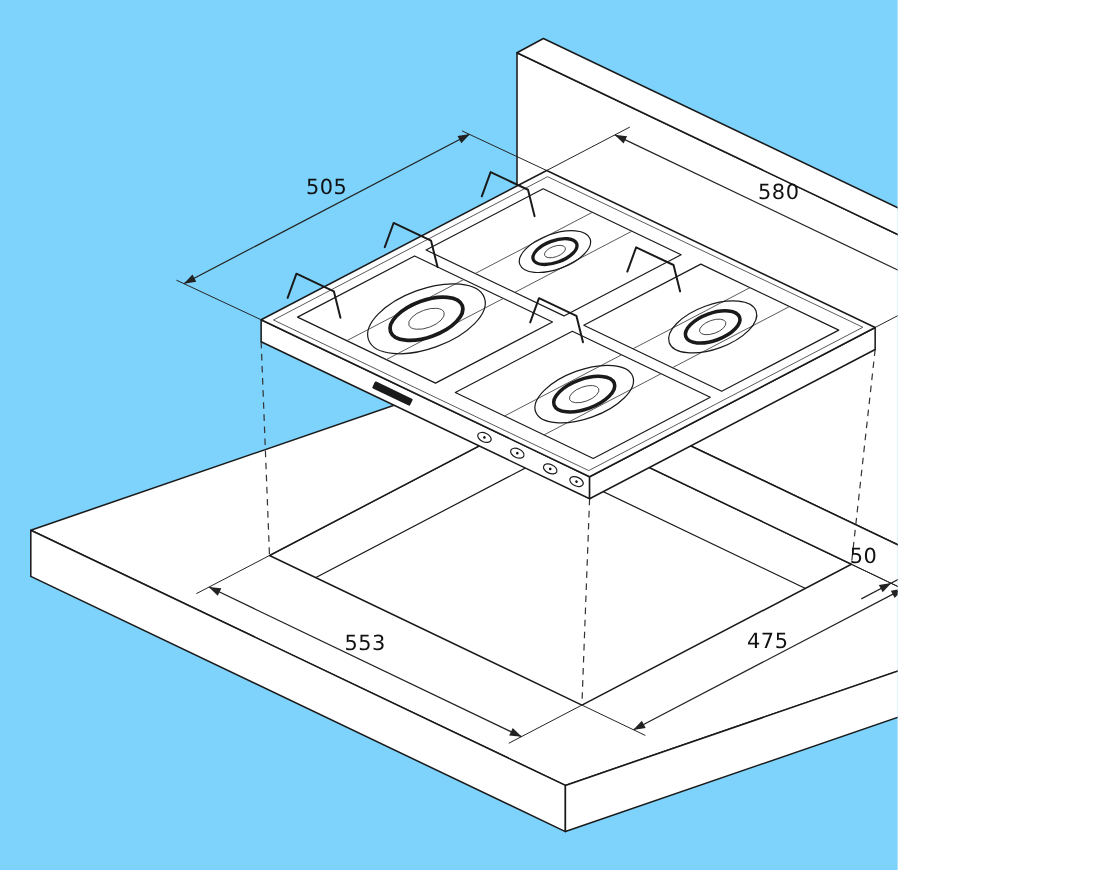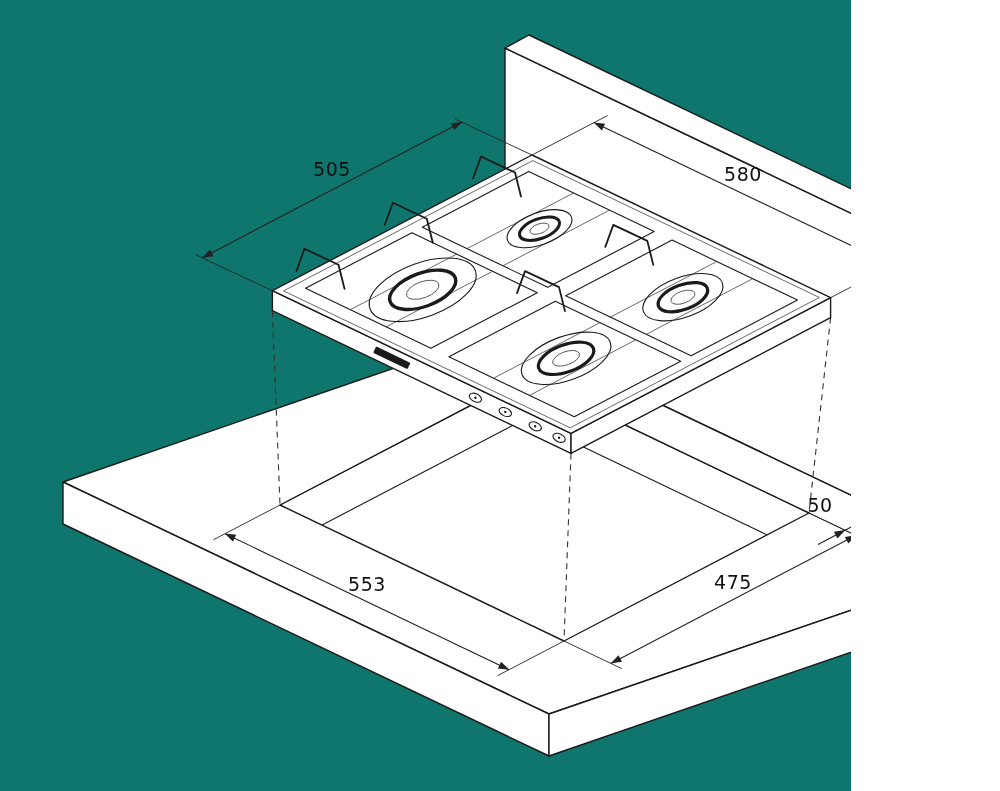--- a/index.html
+++ b/index.html
@@ -1,17 +1,17 @@
 <!DOCTYPE html>
 <html><head>
 <meta charset="utf-8">
 <style>
   html,body{margin:0;padding:0;background:#ffffff;}
-  .page{width:816px;height:791px;background:#0f766e;overflow:hidden;position:relative;
-        font-family:"DejaVu Sans",sans-serif;padding-left:35px;}
+  .page{width:816px;height:791px;background:#7dd3fc;overflow:hidden;position:relative;
+        font-family:"DejaVu Sans",sans-serif;}
   svg{display:block;}
   .face{fill:#ffffff;stroke:#1a1a1a;stroke-width:1.4;stroke-linejoin:round;}
   .ln-med{fill:none;stroke:#1a1a1a;stroke-width:1.1;stroke-linejoin:round;}
   .ln-thin{fill:none;stroke:#444444;stroke-width:0.8;}
   .dim{stroke:#222222;stroke-width:1.1;fill:none;}
   .wit{stroke:#222222;stroke-width:0.9;fill:none;}
   .dash{stroke:#333333;stroke-width:1.1;stroke-dasharray:6 5;fill:none;}
   .dimtext{font-family:"DejaVu Sans",sans-serif;font-size:19px;fill:#111111;letter-spacing:0.5px;}
   .wire{fill:none;stroke:#1a1a1a;stroke-width:1.8;stroke-linejoin:round;stroke-linecap:round;}
 </style>

